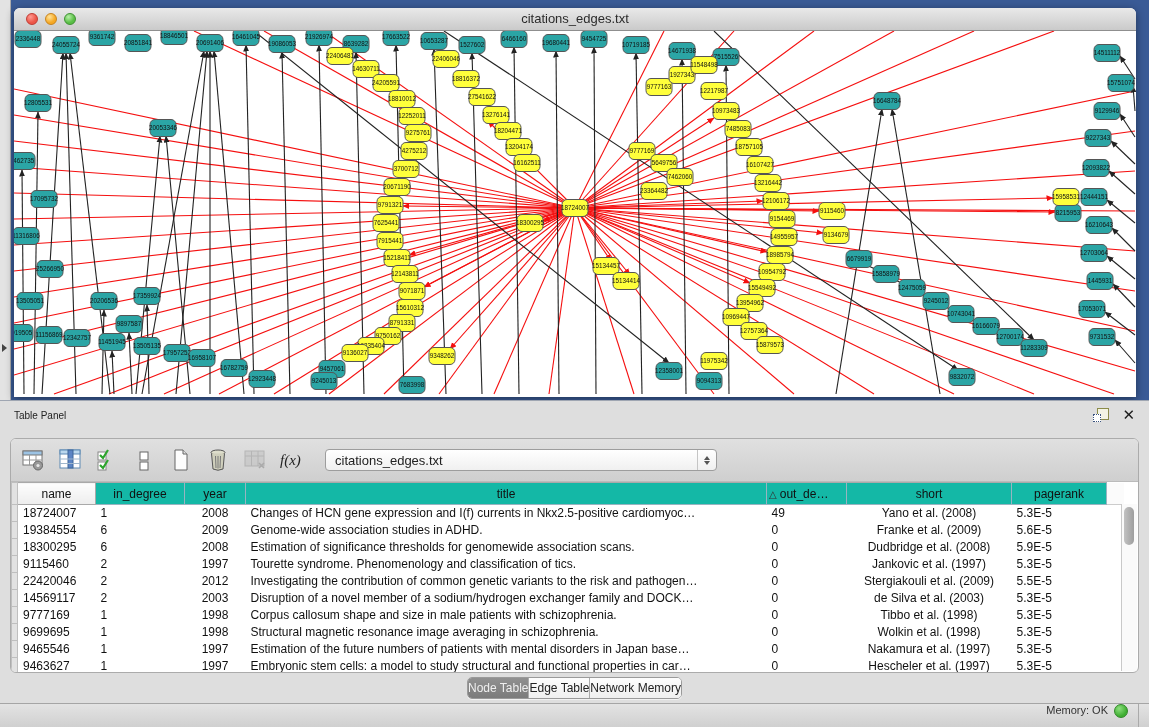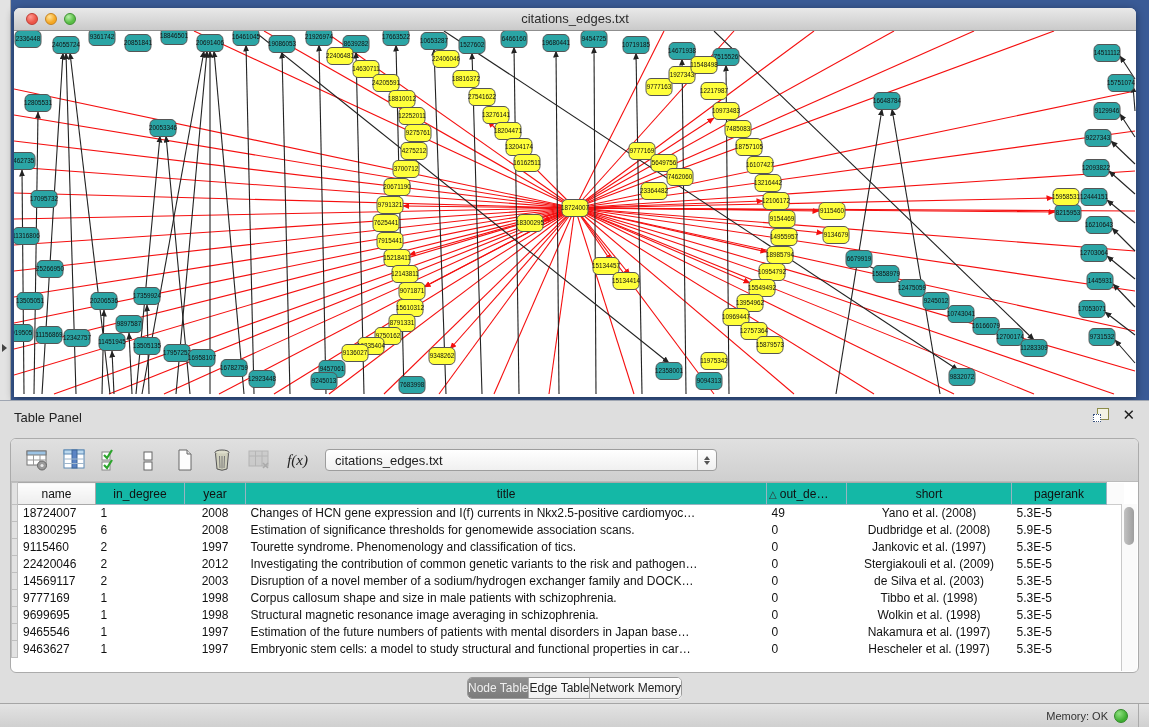--- a/index.html
+++ b/index.html
@@ -16,30 +16,30 @@
   .title-text{position:absolute;left:0;right:0;top:3px;text-align:center;font-size:13px;color:#2b2b2b;}
   .lights{position:absolute;left:12px;top:5px;display:flex;gap:7px;}
   .light{width:12px;height:12px;border-radius:50%;box-sizing:border-box;}
   .light.red{background:radial-gradient(circle at 35% 30%,#FF9A92,#EC5648 60%);border:1px solid #C13B33;}
   .light.yellow{background:radial-gradient(circle at 35% 30%,#FFE39A,#F5A823 60%);border:1px solid #C8831D;}
   .light.green{background:radial-gradient(circle at 35% 30%,#B7F0A8,#59BE45 60%);border:1px solid #3E9132;}
   .canvas{position:relative;width:1122px;height:366px;background:#fff;overflow:hidden;}
 
   
   .table-panel{position:absolute;left:0;top:400px;width:1149px;height:327px;background:#DEDEDE;border-top:1px solid #9FA6B2;}
-  .panel-title{position:absolute;left:14px;top:9px;font-size:13px;color:#222;}
+  .panel-title{position:absolute;left:14px;top:9px;font-size:10px;color:#222;}
   .panel-hdr-icons{position:absolute;right:14px;top:7px;display:flex;align-items:center;gap:14px;}
   .float-ic{position:relative;width:15px;height:14px;}
   .float-ic .sq1{position:absolute;left:4px;top:0;width:10px;height:10px;border:1px solid #8C8C4A;background:#F4F4E4;}
   .float-ic .sq2{position:absolute;left:0;top:6px;width:6px;height:6px;border:1px dotted #3D557F;background:#fff;}
   .close-x{font-size:15px;font-weight:bold;color:#1a1a1a;line-height:14px;}
 
   .tbl-container{position:absolute;left:10px;top:37px;width:1129px;height:235px;background:#fff;border:1px solid #ABABAB;border-radius:6px;box-sizing:border-box;overflow:hidden;}
   .toolbar{height:43px;background:linear-gradient(#DFDFDF,#CWCWCW);background:linear-gradient(#E0E0E0,#CFCFCF);border-bottom:1px solid #BBB;display:flex;align-items:center;padding-left:10px;gap:9px;box-sizing:border-box;}
-  .tool-btn{width:28px;height:28px;display:flex;align-items:center;justify-content:flex-end;border-radius:4px;}
+  .tool-btn{width:28px;height:28px;display:flex;align-items:center;justify-content:flex-start;border-radius:4px;}
   .tool-btn.disabled{opacity:.45;}
   .fx{font-family:"Liberation Serif","DejaVu Serif",serif;font-style:italic;font-size:15px;color:#222;}
   .combo{margin-left:8px;width:392px;height:22px;background:linear-gradient(#FFFFFF,#F0F0F0);border:1px solid #9D9D9D;border-radius:4px;display:flex;align-items:center;font-size:13px;color:#222;box-sizing:border-box;}
   .combo .val{flex:1;padding-left:9px;}
   .combo .arrows{width:18px;border-left:1px solid #C5C5C5;height:100%;display:flex;flex-direction:column;align-items:center;justify-content:center;gap:1px;}
   .combo .arrows i{width:0;height:0;border-left:3.5px solid transparent;border-right:3.5px solid transparent;}
   .combo .arrows .up{border-bottom:4px solid #555;}
   .combo .arrows .dn{border-top:4px solid #555;}
 
   table.grid{border-collapse:collapse;table-layout:fixed;width:1113px;font-size:12px;}
@@ -53,21 +53,21 @@
   .vscroll{position:absolute;right:1px;top:65px;bottom:1px;width:15px;background:#FAFAFA;border-left:1px solid #C9C9C9;}
   .vthumb{position:absolute;left:2px;top:3px;width:10px;height:38px;background:linear-gradient(90deg,#C2C2C2,#9E9E9E);border-radius:6px;}
 
   .tabs-row{position:absolute;left:0;right:0;top:276px;display:flex;justify-content:center;}
   .seg{display:flex;border:1px solid #9A9A9A;border-radius:5px;overflow:hidden;background:#fff;box-shadow:0 1px 0 rgba(255,255,255,.6);}
   .seg .tab{padding:2px 0;font-size:12px;color:#222;background:linear-gradient(#FDFDFD,#EFEFEF);border-right:1px solid #ABABAB;line-height:16px;}
   .seg .tab:last-child{border-right:none;}
   .seg .tab.sel{background:linear-gradient(#909090,#7B7B7B);color:#EFEFEF;}
 
   .statusbar{position:absolute;left:0;bottom:0;width:100%;height:24px;background:linear-gradient(#E3E3E3,#CFCFCF);border-top:1px solid #A5A5A5;display:flex;align-items:center;justify-content:flex-end;}
-  .mem{display:flex;align-items:center;gap:6px;margin-right:10px;padding-right:10px;border-right:1px solid #AAA;height:100%;}
+  .mem{display:flex;align-items:flex-start;gap:6px;margin-right:10px;padding-right:10px;border-right:1px solid #AAA;height:100%;}
   .mem span{font-size:11px;color:#333;}
   .mem .dot{width:12px;height:12px;border-radius:50%;background:radial-gradient(circle at 35% 30%,#8EE07E,#3FAE32 65%);border:1px solid #2F8726;}
 </style>
 </head>
 <body>
 
 <div class="screen">
 
   <div class="edge-strip">
     <div class="edge-arrow"></div>
@@ -819,20 +819,31 @@
               <td class="al">1</td>
               <td class="ac">2008</td>
               <td class="al">Changes of HCN gene expression and I(f) currents in Nkx2.5-positive cardiomyoc…</td>
               <td class="al">49</td>
               <td class="ac">Yano et al. (2008)</td>
               <td class="al">5.3E-5</td>
               <td></td>
             </tr>
             <tr>
               <td class="gut"></td>
+              <td class="al">19384554</td>
+              <td class="al">6</td>
+              <td class="ac">2009</td>
+              <td class="al">Genome-wide association studies in ADHD.</td>
+              <td class="al">0</td>
+              <td class="ac">Franke et al. (2009)</td>
+              <td class="al">5.6E-5</td>
+              <td></td>
+            </tr>
+            <tr>
+              <td class="gut"></td>
               <td class="al">18300295</td>
               <td class="al">6</td>
               <td class="ac">2008</td>
               <td class="al">Estimation of significance thresholds for genomewide association scans.</td>
               <td class="al">0</td>
               <td class="ac">Dudbridge et al. (2008)</td>
               <td class="al">5.9E-5</td>
               <td></td>
             </tr>
             <tr>

